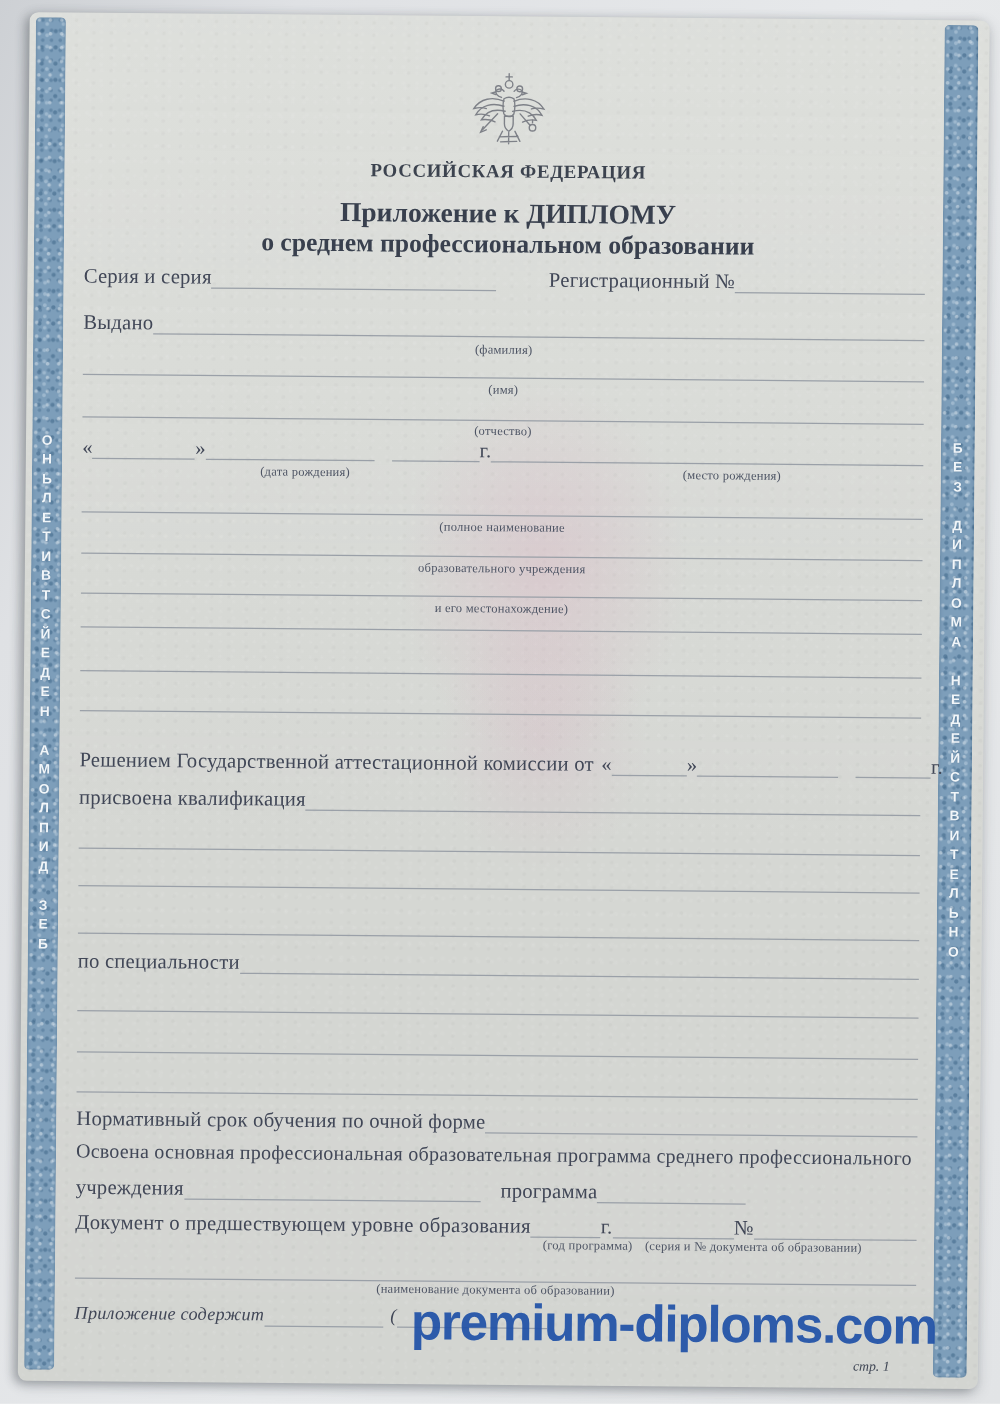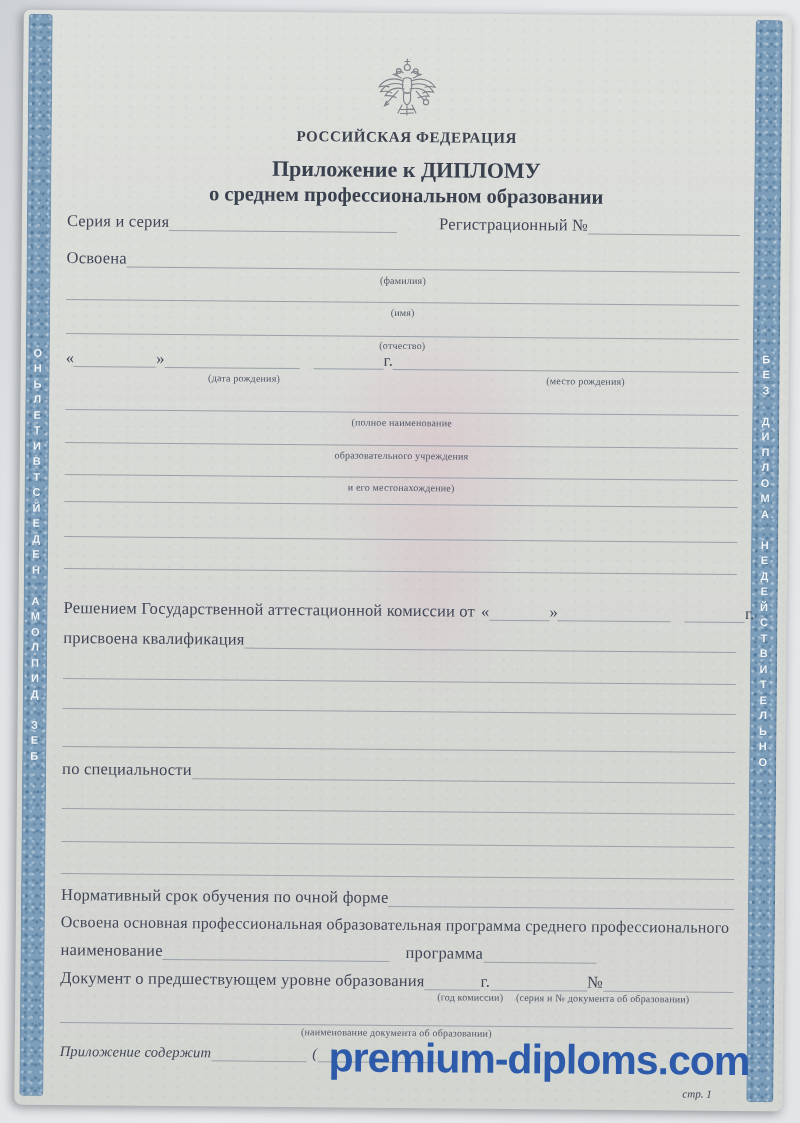--- a/index.html
+++ b/index.html
@@ -178,21 +178,21 @@
 
     <div class="row" style="top:202px">
       <span class="lbl">Серия и серия</span>
       <span class="ln f15"></span>
       <span class="sp42"></span>
       <span class="lbl">Регистрационный №</span>
       <span class="ln"></span>
     </div>
 
     <div class="row" style="top:239px">
-      <span class="lbl">Освоена</span>
+      <span class="lbl">Выдано</span>
       <span class="ln"></span>
     </div>
     <div class="cap" style="top:262px">(фамилия)</div>
 
     <div class="row" style="top:272px">
       <span class="ln"></span>
     </div>
     <div class="cap" style="top:294px">(имя)</div>
 
     <div class="row" style="top:306px">
@@ -281,37 +281,37 @@
     <div class="row" style="top:876px">
       <span class="lbl">Нормативный срок обучения по очной форме</span>
       <span class="ln"></span>
     </div>
 
     <div class="row" style="top:903px">
       <span class="lbl" style="font-size:16px">Освоена основная профессиональная образовательная программа среднего профессионального</span>
     </div>
 
     <div class="row" style="top:931px">
-      <span class="lbl">наименование</span>
+      <span class="lbl">учреждения</span>
       <span class="ln f2"></span>
       <span class="sp16"></span>
       <span class="lbl">программа</span>
       <span class="ln"></span>
       <span class="end137"></span>
     </div>
 
     <div class="row" style="top:959px">
       <span class="lbl">Документ о предшествующем уровне образования</span>
       <span class="ln w56"></span>
       <span class="lbl">г.</span>
       <span class="ln w97"></span>
       <span class="lbl">№</span>
       <span class="ln"></span>
     </div>
-    <div class="cap place" style="top:978px;left:415px;width:80px">(год комиссии)</div>
+    <div class="cap place" style="top:978px;left:415px;width:80px">(год программа)</div>
     <div class="cap place" style="top:978px;left:495px;width:185px">(серия и № документа об образовании)</div>
 
     <div class="row" style="top:995px">
       <span class="ln"></span>
     </div>
     <div class="cap" style="top:1014px">(наименование документа об образовании)</div>
 
     <div class="row" style="top:1032px">
       <span class="lbl it">Приложение содержит</span>
       <span class="ln w95"></span>

